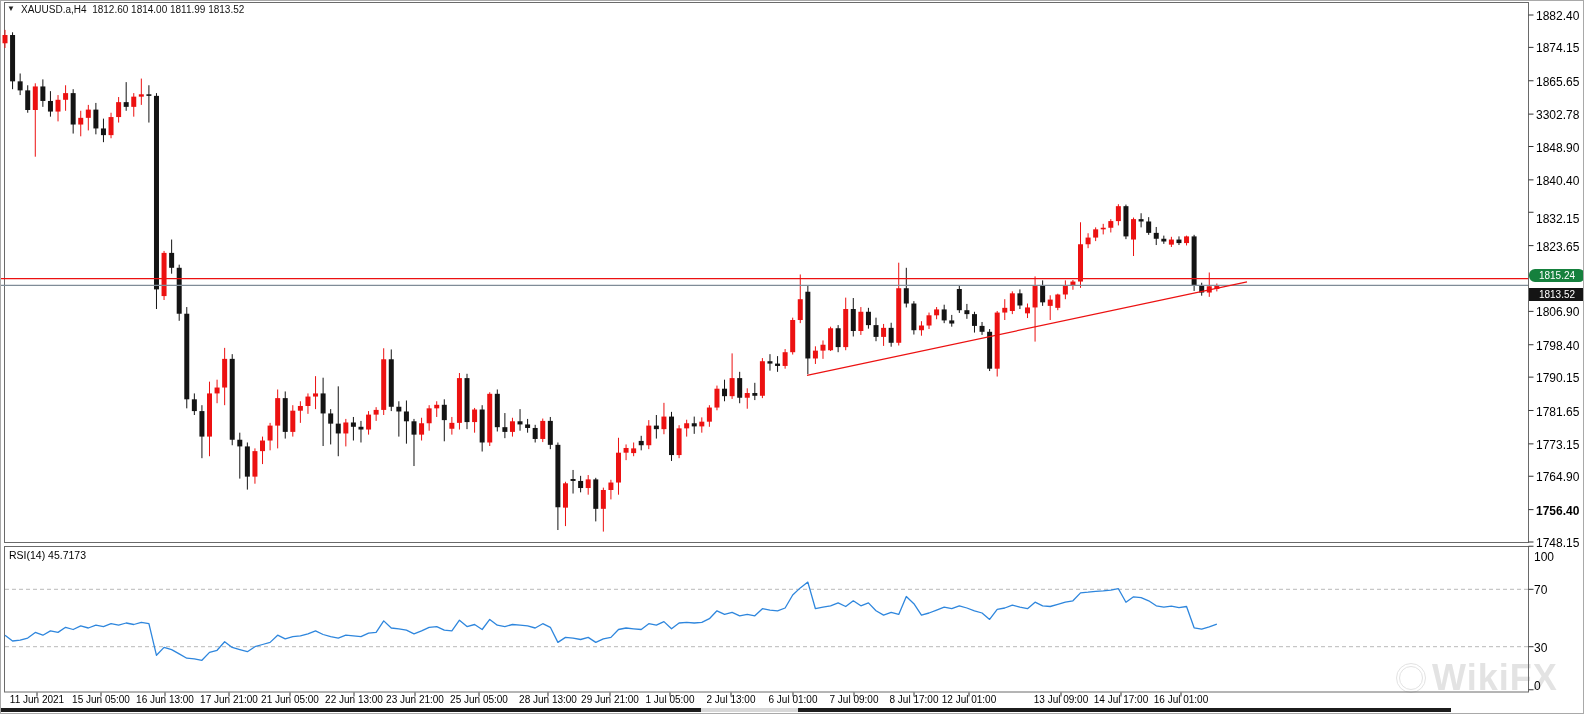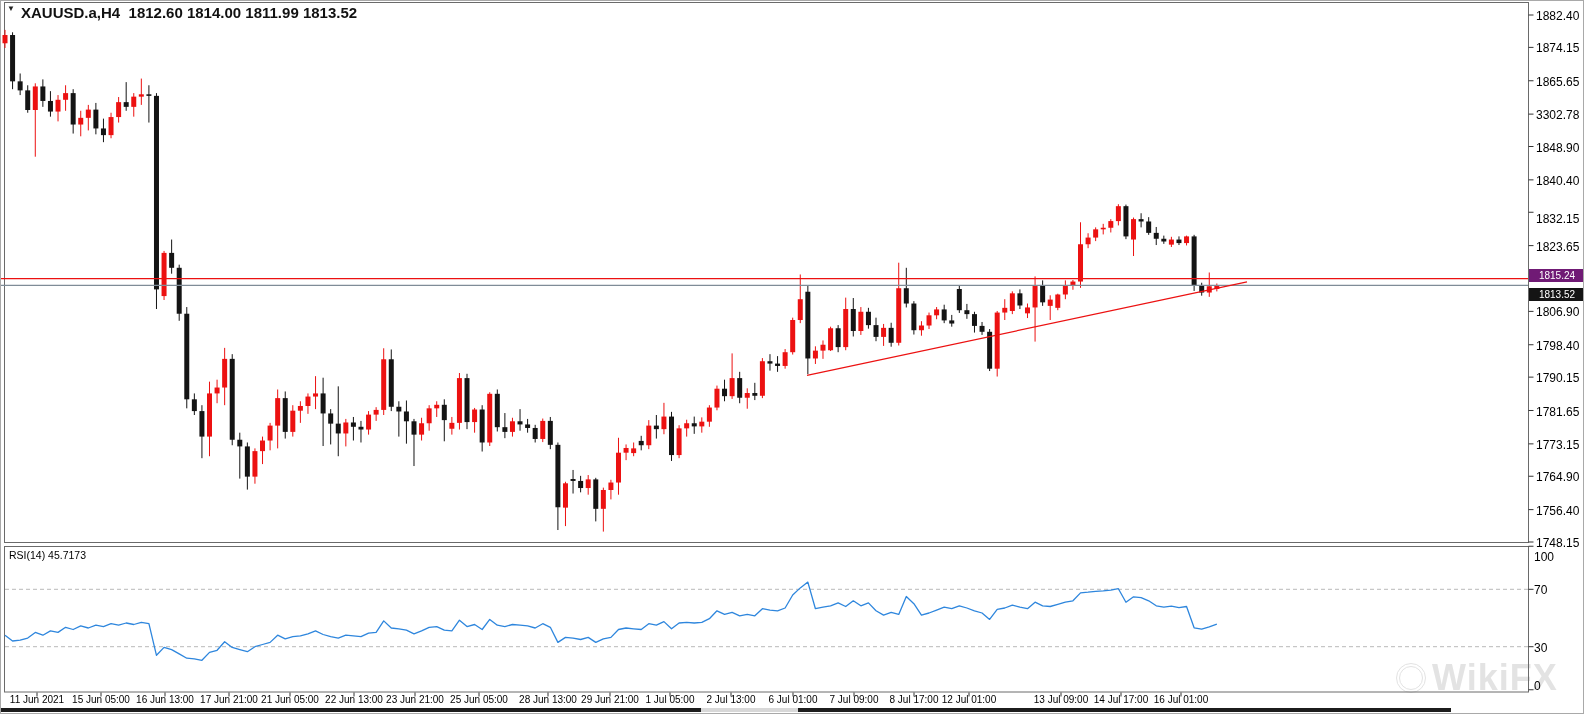--- a/index.html
+++ b/index.html
@@ -1,29 +1,29 @@
 <!DOCTYPE html>
 <html><head>
 <meta charset="utf-8">
 <style>
   * { margin:0; padding:0; box-sizing:border-box; }
   html,body { width:1584px; height:714px; background:#fff; }
   body { font-family:"Liberation Sans", sans-serif; }
   #app { position:relative; width:1584px; height:714px; background:#ffffff;
          border:1px solid #a9a9a9; overflow:hidden; }
   #plot { position:absolute; left:0; top:0; z-index:2; }
-  #title-row { position:absolute; left:20px; top:3px; z-index:4; font-size:15px;
-               font-weight:bold; color:#111; white-space:pre; }
+  #title-row { position:absolute; left:20px; top:3px; z-index:4; font-size:10px;
+               font-weight:normal; color:#111; white-space:pre; }
   #dd-icon { position:absolute; left:6px; top:3px; z-index:4; font-size:8px; color:#222; cursor:pointer; }
   #rsi-label { position:absolute; left:8px; top:548px; z-index:4; font-size:10.5px; color:#000; }
   .tick-lbl { position:absolute; font-size:12px; color:#000; z-index:3; }
   .time-lbl { position:absolute; font-size:10px; color:#000; z-index:3; width:80px; text-align:center; top:693px; }
   .price-tag { position:absolute; left:1528px; width:56px; height:13px; z-index:5;
                color:#fff; font-size:10px; line-height:13px; text-align:center; }
-  #ask-tag { background:#701a75; }
+  #ask-tag { background:#15803d;border-radius:6px; }
   #bid-tag { background:#141414; }
   #wm { position:absolute; left:1395px; top:656px; z-index:1; display:flex; align-items:center; }
   .wm-ring { width:30px; height:30px; border:4px double #e3e3e3; border-radius:50%;
              display:inline-block; margin-right:6px; }
   .wm-text { font-size:36px; font-weight:bold; color:#e3e3e3; letter-spacing:1px; }
   #scrollbar { position:absolute; left:0; top:706px; width:1584px; height:6px; z-index:4; }
   .sb-seg { position:absolute; top:1px; height:4px; background:#1c1c1c; }
   .sb-thumb { position:absolute; top:1px; height:4px; background:#d8d8d8; }
 </style>
 </head>
@@ -420,21 +420,21 @@
       <div class="tick-lbl" style="left: 1535px; top: 139.5px;">1848.90</div>
       <div class="tick-lbl" style="left: 1535px; top: 172.9px;">1840.40</div>
       <div class="tick-lbl" style="left: 1535px; top: 211px;">1832.15</div>
       <div class="tick-lbl" style="left: 1535px; top: 238.6px;">1823.65</div>
       <div class="tick-lbl" style="left: 1535px; top: 304.4px;">1806.90</div>
       <div class="tick-lbl" style="left: 1535px; top: 337.7px;">1798.40</div>
       <div class="tick-lbl" style="left: 1535px; top: 370.1px;">1790.15</div>
       <div class="tick-lbl" style="left: 1535px; top: 403.5px;">1781.65</div>
       <div class="tick-lbl" style="left: 1535px; top: 436.9px;">1773.15</div>
       <div class="tick-lbl" style="left: 1535px; top: 469.2px;">1764.90</div>
-      <div class="tick-lbl" style="left: 1535px; top: 502.6px;">1756.40</div>
+      <div class="tick-lbl" style="left: 1535px; top: 502.6px; font-weight: bold;">1756.40</div>
       <div class="tick-lbl" style="left: 1535px; top: 535px;">1748.15</div>
       <div class="tick-lbl" style="left: 1533px; top: 549px;">100</div>
       <div class="tick-lbl" style="left: 1533px; top: 582.3px;">70</div>
       <div class="tick-lbl" style="left: 1533px; top: 639.7px;">30</div>
       <div class="tick-lbl" style="left: 1533px; top: 678px;">0</div>
     </div>
   <div id="time-axis">
       <div class="time-lbl" style="left: -4px;">11 Jun 2021</div>
       <div class="time-lbl" style="left: 60px;">15 Jun 05:00</div>
       <div class="time-lbl" style="left: 124px;">16 Jun 13:00</div>

